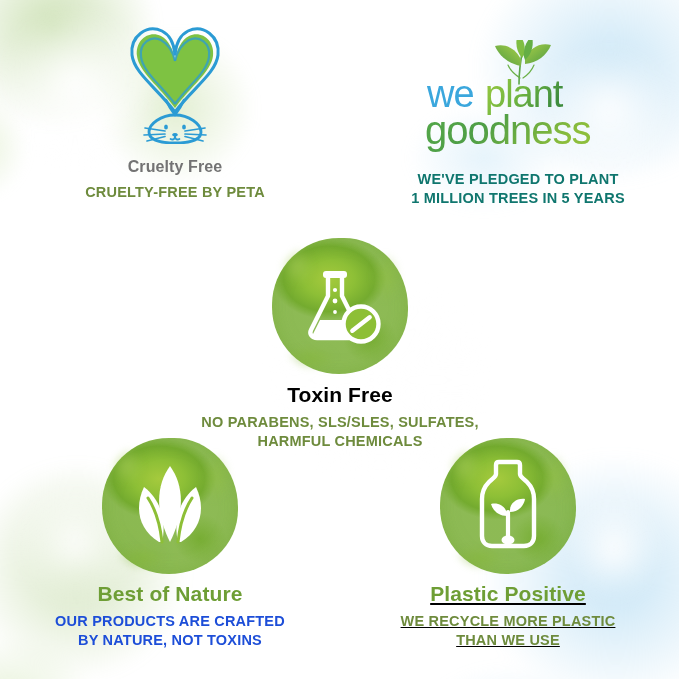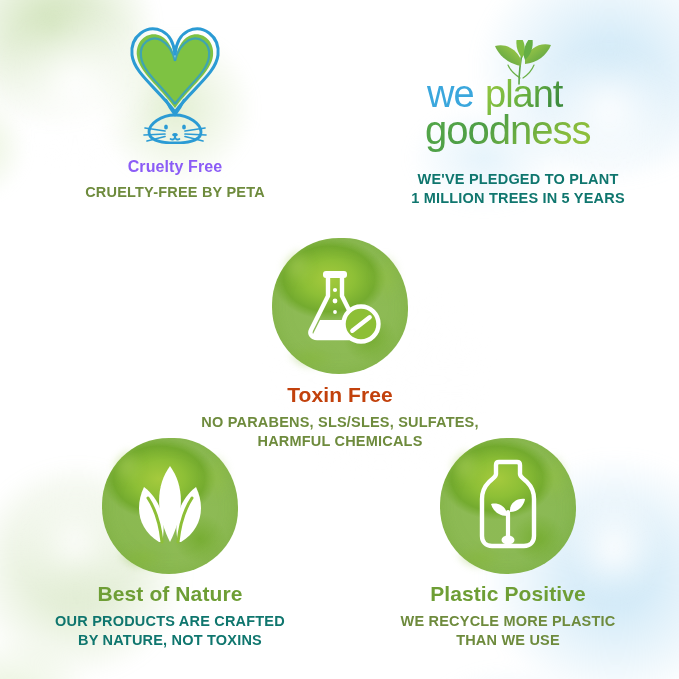--- a/index.html
+++ b/index.html
@@ -85,21 +85,21 @@
     line-height:1.28;
     letter-spacing:.2px;
     font-weight:bold;
   }
 
   
   #badge-cruelty{left:20px;top:20px;width:310px;}
   #badge-plant{left:363px;top:20px;width:310px;}
   #badge-toxin{left:168px;top:238px;width:344px;}
   #badge-nature{left:14px;top:438px;width:312px;}
-  #badge-plastic{left:352px;top:438px;width:312px;}
+  #badge-plastic{left:352px;top:438px;width:312px;text-decoration:underline;}
 
   .icon-wrap{display:flex;justify-content:center;align-items:flex-end;}
   #badge-cruelty .title{margin-top:10px;}
   #badge-toxin .title{margin-top:9px;font-size:21px;}
   #badge-nature .title,#badge-plastic .title{margin-top:8px;font-size:21px;}
 
   .sub{font-size:14.5px;margin-top:7px;}
 
   
   .wc-circle{
@@ -171,21 +171,21 @@
 
           <path d="M56 115 L36 112" fill="none" stroke="#2B9BD4" stroke-width="1.7" stroke-linecap="round"></path>
           <path d="M56 118 L35 119" fill="none" stroke="#2B9BD4" stroke-width="1.7" stroke-linecap="round"></path>
           <path d="M56 120.5 L38 125" fill="none" stroke="#2B9BD4" stroke-width="1.7" stroke-linecap="round"></path>
           <path d="M76 115 L96 112" fill="none" stroke="#2B9BD4" stroke-width="1.7" stroke-linecap="round"></path>
           <path d="M76 118 L97 119" fill="none" stroke="#2B9BD4" stroke-width="1.7" stroke-linecap="round"></path>
           <path d="M76 120.5 L94 125" fill="none" stroke="#2B9BD4" stroke-width="1.7" stroke-linecap="round"></path>
         </svg>
       </span>
     </div>
-    <div class="title" style="color:#8b5cf6;">Cruelty Free</div>
+    <div class="title" style="color:#737373;">Cruelty Free</div>
     <div class="sub" style="color:#6E8B3D;">
       <div>CRUELTY-FREE BY PETA</div>
     </div>
   </div>
 
   <div class="badge" id="badge-plant">
     <div class="icon-wrap" style="height:128px;">
       <span class="wpg">
         <svg width="190" height="112" viewBox="0 0 190 112" aria-hidden="true">
           <defs>
@@ -249,21 +249,21 @@
             <circle cx="41" cy="32" r="2.1" fill="#ffffff"></circle>
             <circle cx="41" cy="43" r="2.4" fill="#ffffff"></circle>
             <circle cx="41" cy="54" r="1.9" fill="#ffffff"></circle>
 
             <circle cx="67" cy="66" r="17.5" fill="#8DBF36" stroke="#ffffff" stroke-width="4.4"></circle>
             <path d="M56 66 L78 66" stroke="#ffffff" stroke-width="4.4" stroke-linecap="round" transform="rotate(-38 67 66)"></path>
           </svg>
         </span>
       </span>
     </div>
-    <div class="title" style="color:#c2410c;text-align:center;">Toxin Free</div>
+    <div class="title" style="color:#000000;text-align:center;">Toxin Free</div>
     <div class="sub" style="color:#6E8B3D;">
       <div>No PARABENS, SLS/SLES, SULFATES,</div>
       <div>HARMFUL CHEMICALS</div>
     </div>
   </div>
 
   <div class="badge" id="badge-nature">
     <div class="icon-wrap">
       <span class="wc-circle">
         <span>
@@ -276,21 +276,21 @@
             <path d="M44 8 C31 26 28 52 44 84 C60 52 57 26 44 8 Z" fill="#ffffff"></path>
 
             <path d="M44 84 C40 66 38 46 40 30" fill="none" stroke="#8DBF36" stroke-width="2.4" stroke-linecap="round" opacity=".0"></path>
             <path d="M36 84 C34 66 30 52 22 40" fill="none" stroke="#8DBF36" stroke-width="3" stroke-linecap="round"></path>
             <path d="M52 84 C54 66 58 52 66 40" fill="none" stroke="#8DBF36" stroke-width="3" stroke-linecap="round"></path>
           </svg>
         </span>
       </span>
     </div>
     <div class="title" style="color:#6E9E35;">Best of Nature</div>
-    <div class="sub" style="color:#0f766e;">
+    <div class="sub" style="color:#1d4ed8;">
       <div>OUR PRODUCTS ARE CRAFTED</div>
       <div>BY NATURE, NOT TOXINS</div>
     </div>
   </div>
 
   <div class="badge" id="badge-plastic">
     <div class="icon-wrap">
       <span class="wc-circle">
         <span>
           <svg width="78" height="96" viewBox="0 0 78 96" aria-hidden="true">

